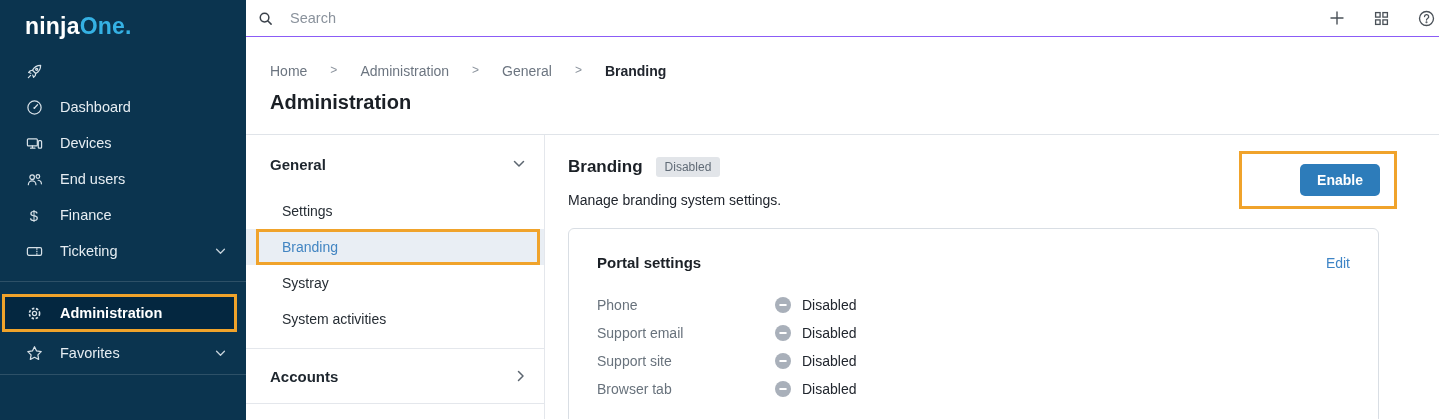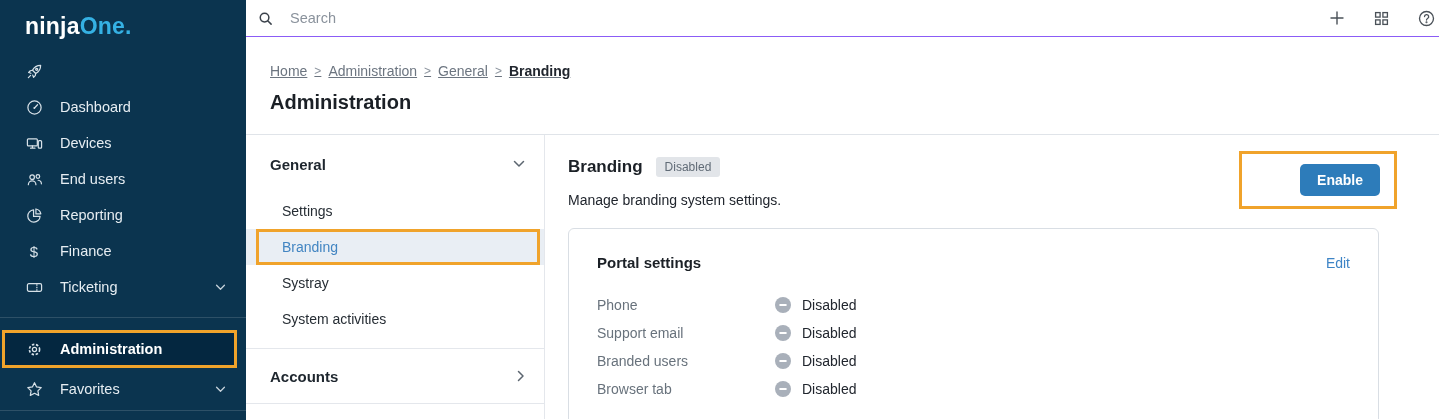--- a/index.html
+++ b/index.html
@@ -45,21 +45,21 @@
   .topbar input{
     border:none; outline:none; font-family:inherit;
     font-size:14.5px; margin-left:17px; flex:1; color:#333a42; background:transparent;
   }
   .topbar input::placeholder{ color:#8a929c; }
   .topbar .tb-icons{ display:flex; align-items:center; gap:29px; color:#4a5158; }
   .topbar .tb-ic{ display:flex; cursor:pointer; }
   .topbar .tb-ic.help{ margin-right:-10px; }
 
   .pagehead{ height:98px; border-bottom:1px solid #e0e4e9; padding:26px 0 0 24px; }
-  .breadcrumb{ display:flex; align-items:center; gap:7px; font-size:14px; color:#6c7580;text-decoration:underline; }
+  .breadcrumb{ display:flex; gap:23px; font-size:14px; color:#6c7580; }
   .breadcrumb .sep{ color:#8b939d; font-size:12px; }
   .breadcrumb .crumb{ cursor:pointer; }
   .breadcrumb .current{ color:#21262e; font-weight:700; }
   .page-title{ margin-top:12px; font-size:20px; font-weight:700; color:#1b2026; }
 
   .content{ display:flex; height:284px; overflow:hidden; }
 
   
   .subnav{ width:299px; flex-shrink:0; border-right:1px solid #e4e7ec; }
   .subnav-header{
@@ -153,29 +153,20 @@
     <div class="nav-item">
       <span class="icon">
         <svg viewBox="0 0 18 18" width="17" height="17" fill="none" stroke="currentColor" stroke-width="1.3" stroke-linecap="round">
             <circle cx="6.5" cy="6.5" r="2.4"></circle>
             <path d="M2.5 14.5c0-2.2 1.8-4 4-4s4 1.8 4 4"></path>
             <circle cx="12.6" cy="5.8" r="1.9"></circle>
             <path d="M12.9 9.8c1.9.2 3.4 1.9 3.4 3.8"></path>
           </svg>
       </span>
       <span class="lbl">End users</span>
-    </div>
-    <div class="nav-item">
-      <span class="icon">
-        <svg viewBox="0 0 18 18" width="17" height="17" fill="none" stroke="currentColor" stroke-width="1.3" stroke-linejoin="round">
-            <path d="M8 3.1A6.5 6.5 0 1 0 14.9 10H8z"></path>
-            <path d="M10.5 2.1a6.5 6.5 0 0 1 5.2 5.2h-5.2z"></path>
-          </svg>
-      </span>
-      <span class="lbl">Reporting</span>
     </div>
     <div class="nav-item">
       <span class="icon glyph">$</span>
       <span class="lbl">Finance</span>
     </div>
     <div class="nav-item">
       <span class="icon">
         <svg viewBox="0 0 18 18" width="17" height="17" fill="none" stroke="currentColor" stroke-width="1.3" stroke-linejoin="round">
             <rect x="1.5" y="5" width="15" height="8" rx="1.5"></rect>
             <path d="M11.5 5.5v1.6M11.5 8.2v1.6M11.5 10.9v1.6"></path>
@@ -333,21 +324,21 @@
               <span class="minus">
                 <svg viewBox="0 0 16 16" width="16" height="16">
                     <circle cx="8" cy="8" r="8" fill="#a9b0ba"></circle>
                     <rect x="4.2" y="7" width="7.6" height="2" rx="1" fill="#ffffff"></rect>
                   </svg>
               </span>
               <span>Disabled</span>
             </span>
           </div>
           <div class="card-row">
-            <span class="row-label">Branded users</span>
+            <span class="row-label">Support site</span>
             <span class="row-value">
               <span class="minus">
                 <svg viewBox="0 0 16 16" width="16" height="16">
                     <circle cx="8" cy="8" r="8" fill="#a9b0ba"></circle>
                     <rect x="4.2" y="7" width="7.6" height="2" rx="1" fill="#ffffff"></rect>
                   </svg>
               </span>
               <span>Disabled</span>
             </span>
           </div>

